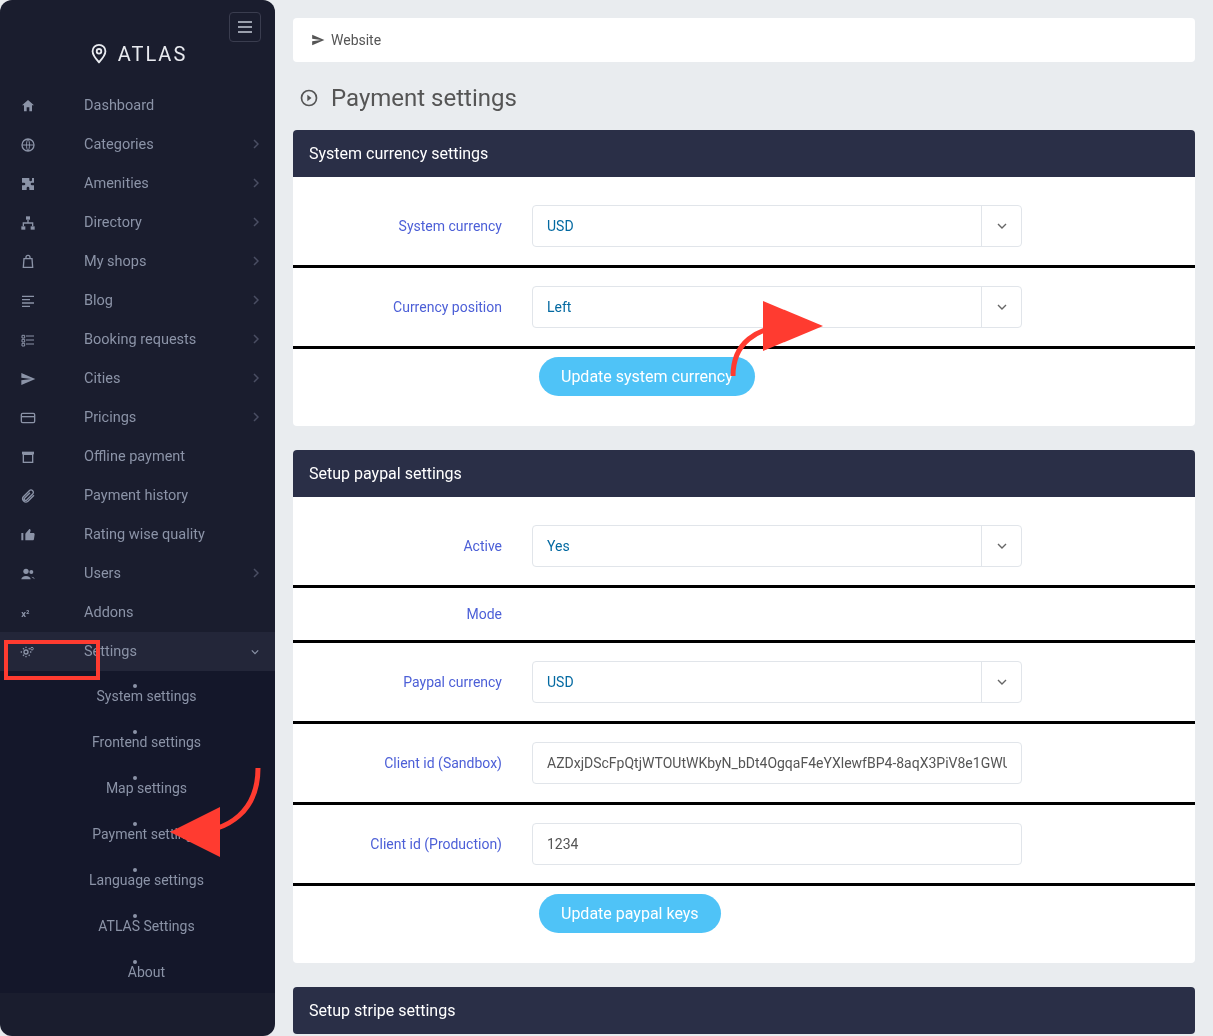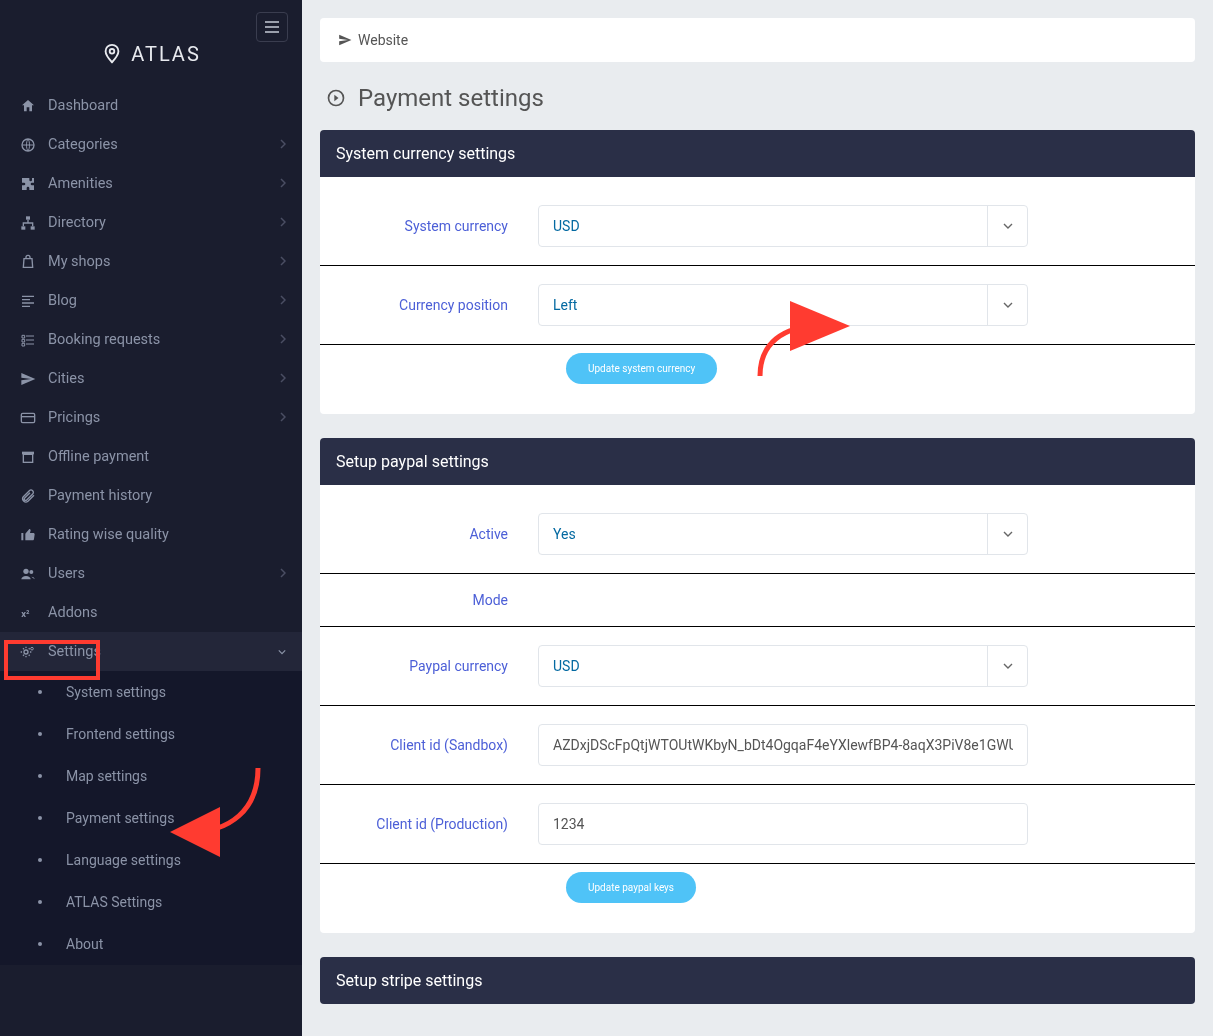--- a/index.html
+++ b/index.html
@@ -1,48 +1,48 @@
 <!DOCTYPE html>
 <html><head>
 <meta charset="utf-8">
 <style>
 * { margin: 0; padding: 0; box-sizing: border-box; font-family: -apple-system, BlinkMacSystemFont, "Segoe UI", Roboto, sans-serif; }
 body { background: #e9ecef; display: flex; width: 1213px; height: 1036px; overflow: hidden; }
-.sidebar { width: 302px; background: #1a1d2e; color: #8b93a7; flex-shrink: 0; height: 100%; overflow-y: auto; }
+.sidebar { width: 275px; background: #1a1d2e; color: #8b93a7; flex-shrink: 0; height: 100%; overflow-y: auto; border-radius: 12px; }
 .sidebar-header { position: relative; padding: 12px 0 0 0; }
 .hamburger { position: absolute; top: 12px; right: 14px; width: 32px; height: 30px; border: 1px solid #3a3d4f; border-radius: 4px; display: flex; align-items: center; justify-content: center; color: #c5cad6; cursor: pointer; }
 .logo { display: flex; align-items: center; justify-content: center; gap: 8px; padding: 30px 0 20px 0; color: #e8eaef; font-size: 20px; letter-spacing: 2px; font-weight: 400; }
 .logo svg { width: 22px; height: 22px; }
 .nav { list-style: none; }
-.nav-item { display: flex; align-items: center; padding: 11px 20px 11px 14px; cursor: pointer; position: relative; color: #8b93a7; font-size: 14.5px; }
+.nav-item { display: flex; align-items: center; padding: 11px 20px 11px 14px; cursor: pointer; position: relative; color: #8b93a7; font-size: 14.5px; gap: 36px; }
 .nav-item.active { background: #232639; }
 .nav-item .icon-wrap { width: 28px; display: flex; justify-content: center; margin-right: 6px; font-size: 16px; }
 .nav-item .chevron { position: absolute; right: 16px; font-size: 12px; color: #4a4e63; }
 .sub-nav { list-style: none; background: #14172a; }
-.sub-item { display: flex; align-items: center; padding: 13px 20px 13px 38px; cursor: pointer; color: #8b93a7; font-size: 14px; }
+.sub-item { display: flex; align-items: center; padding: 13px 20px 13px 38px; cursor: pointer; color: #8b93a7; font-size: 14px; flex-direction: column; }
 .sub-item .bullet { width: 4px; height: 4px; background: #8b93a7; border-radius: 50%; margin-right: 24px; }
 .highlight-box { position: absolute; border: 4px solid #ff3b30; pointer-events: none; z-index: 50; }
 .main { flex: 1; padding: 0 18px 0 18px; overflow-y: auto; position: relative; }
 .breadcrumb-card { background: #fff; border-radius: 4px; padding: 14px 18px; margin-top: 18px; display: flex; align-items: center; gap: 6px; color: #555; font-size: 14px; }
 .page-title-row { display: flex; align-items: center; gap: 12px; padding: 22px 6px 18px 6px; color: #555; }
 .page-title-row .circ-icon { width: 20px; height: 20px; }
 .page-title-row h1 { font-size: 24px; font-weight: 400; color: #555; }
 .panel { background: #fff; border-radius: 4px; margin-bottom: 24px; overflow: hidden; }
 .panel-header { background: #2a2f47; color: #fff; padding: 14px 16px; font-size: 16px; font-weight: 400; }
 .panel-body { padding: 10px 0; }
-.form-row { display: flex; align-items: center; padding: 18px 2px; border-bottom: 1px solid #000000; }
+.form-row { display: flex; align-items: center; padding: 18px 23px; border-bottom: 3px solid #000000; }
 .form-row:last-of-type { border-bottom: none; }
 .form-label { width: 216px; text-align: right; padding-right: 30px; color: #4c5fd7; font-size: 14px; }
 .form-control-wrap { flex: 0 0 490px; position: relative; }
 .select-box { display: flex; align-items: center; border: 1px solid #e1e5ea; border-radius: 4px; height: 42px; background: #fff; }
 .select-value { flex: 1; padding: 0 14px; font-size: 14px; color: #0369a1; }
 .select-arrow { width: 40px; height: 100%; border-left: 1px solid #e1e5ea; display: flex; align-items: center; justify-content: center; color: #666; }
 .text-input { width: 100%; height: 42px; border: 1px solid #e1e5ea; border-radius: 4px; padding: 0 14px; font-size: 14px; color: #555; outline: none; }
 .btn-row { padding: 8px 18px 20px 246px; position: relative; }
-.btn-primary { background: #4fc3f7; color: #fff; border: none; border-radius: 20px; padding: 10px 22px; font-size: 10px; cursor: pointer; }
+.btn-primary { background: #4fc3f7; color: #fff; border: none; border-radius: 20px; padding: 10px 22px; font-size: 16px; cursor: pointer; }
 .arrow-annotation { position: absolute; pointer-events: none; z-index: 40; }
 .arrow-annotation svg { overflow: visible; }
 </style>
 </head>
 <body>
 
 <div class="sidebar">
   <div class="sidebar-header">
     <div class="hamburger">
       <svg width="14" height="12" viewBox="0 0 14 12">

